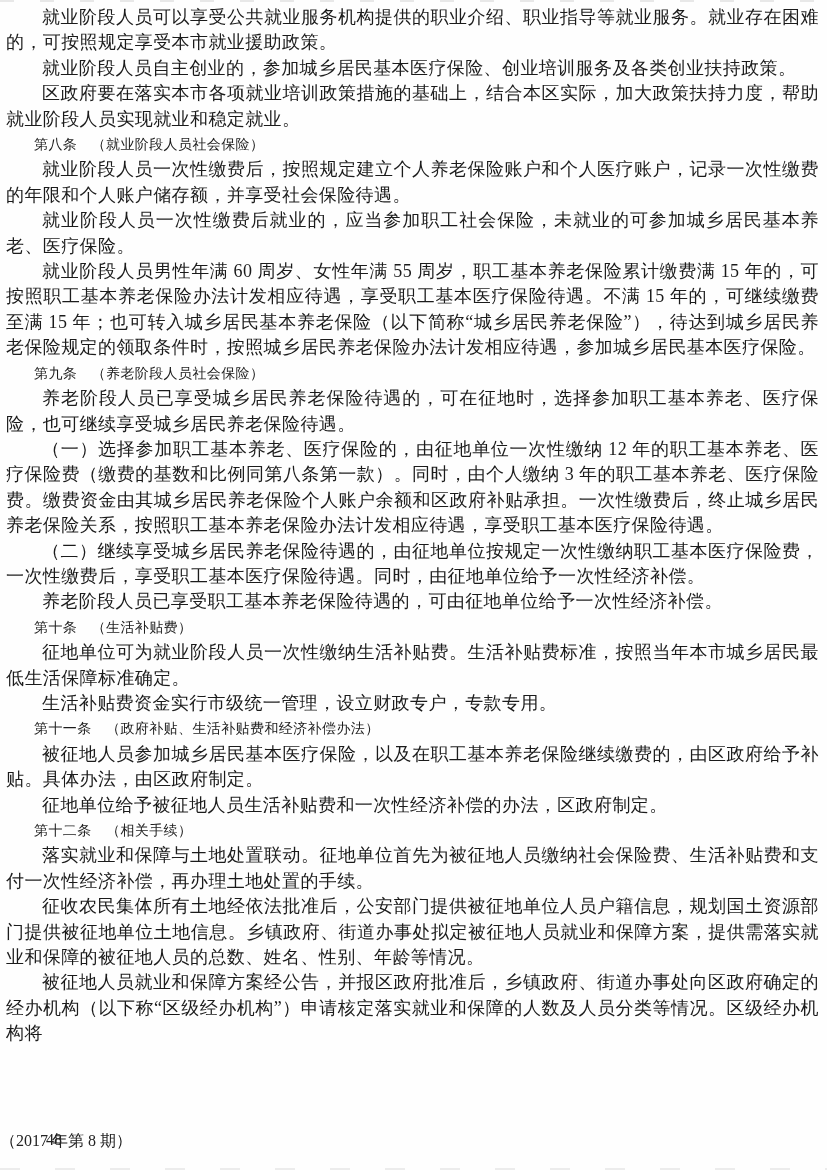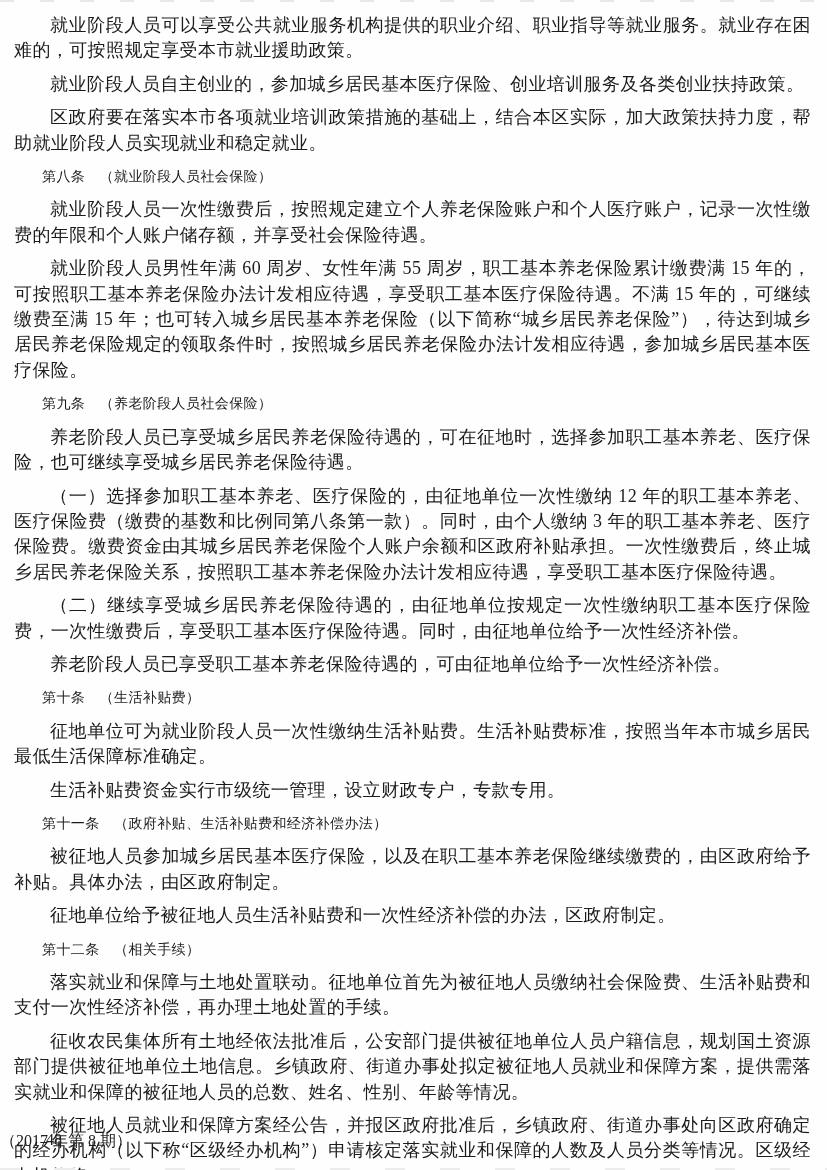--- a/index.html
+++ b/index.html
@@ -29,21 +29,21 @@
     position: absolute; bottom: 0; left: 0; right: 0; height: 2px;
     background: repeating-linear-gradient(90deg, #ececec 0 20px, transparent 20px 55px);
   }
   .content {
     position: absolute;
     top: 5px;
     left: 6px;
     right: 8px;
   }
   .para {
-    margin: 8px;
+    margin: 0;
     text-indent: 2em;
     text-align: justify;
     text-justify: inter-ideograph;
     font-size: 18px;
     line-height: 25.4px;
     letter-spacing: 0.4px;
     word-break: break-all;
   }
   .article-heading {
     
@@ -78,20 +78,21 @@
 <div class="page">
   <div class="scan-edge-top"></div>
 
   <div class="content">
 
   <p class="para body-paragraph">就业阶段人员可以享受公共就业服务机构提供的职业介绍、职业指导等就业服务。就业存在困难的，可按照规定享受本市就业援助政策。</p>
       <p class="para body-paragraph">就业阶段人员自主创业的，参加城乡居民基本医疗保险、创业培训服务及各类创业扶持政策。</p>
       <p class="para body-paragraph">区政府要在落实本市各项就业培训政策措施的基础上，结合本区实际，加大政策扶持力度，帮助就业阶段人员实现就业和稳定就业。</p>
       <p class="para article-heading">第八条　（就业阶段人员社会保险）</p>
       <p class="para body-paragraph">就业阶段人员一次性缴费后，按照规定建立个人养老保险账户和个人医疗账户，记录一次性缴费的年限和个人账户储存额，并享受社会保险待遇。</p>
+      <p class="para body-paragraph">就业阶段人员一次性缴费后就业的，应当参加职工社会保险，未就业的可参加城乡居民基本养老、医疗保险。</p>
       <p class="para body-paragraph">就业阶段人员男性年满 60 周岁、女性年满 55 周岁，职工基本养老保险累计缴费满 15 年的，可按照职工基本养老保险办法计发相应待遇，享受职工基本医疗保险待遇。不满 15 年的，可继续缴费至满 15 年；也可转入城乡居民基本养老保险（以下简称“城乡居民养老保险”），待达到城乡居民养老保险规定的领取条件时，按照城乡居民养老保险办法计发相应待遇，参加城乡居民基本医疗保险。</p>
       <p class="para article-heading">第九条　（养老阶段人员社会保险）</p>
       <p class="para body-paragraph">养老阶段人员已享受城乡居民养老保险待遇的，可在征地时，选择参加职工基本养老、医疗保险，也可继续享受城乡居民养老保险待遇。</p>
       <p class="para body-paragraph">（一）选择参加职工基本养老、医疗保险的，由征地单位一次性缴纳 12 年的职工基本养老、医疗保险费（缴费的基数和比例同第八条第一款）。同时，由个人缴纳 3 年的职工基本养老、医疗保险费。缴费资金由其城乡居民养老保险个人账户余额和区政府补贴承担。一次性缴费后，终止城乡居民养老保险关系，按照职工基本养老保险办法计发相应待遇，享受职工基本医疗保险待遇。</p>
       <p class="para body-paragraph">（二）继续享受城乡居民养老保险待遇的，由征地单位按规定一次性缴纳职工基本医疗保险费，一次性缴费后，享受职工基本医疗保险待遇。同时，由征地单位给予一次性经济补偿。</p>
       <p class="para body-paragraph">养老阶段人员已享受职工基本养老保险待遇的，可由征地单位给予一次性经济补偿。</p>
       <p class="para article-heading">第十条　（生活补贴费）</p>
       <p class="para body-paragraph">征地单位可为就业阶段人员一次性缴纳生活补贴费。生活补贴费标准，按照当年本市城乡居民最低生活保障标准确定。</p>
       <p class="para body-paragraph">生活补贴费资金实行市级统一管理，设立财政专户，专款专用。</p>
       <p class="para article-heading">第十一条　（政府补贴、生活补贴费和经济补偿办法）</p>

